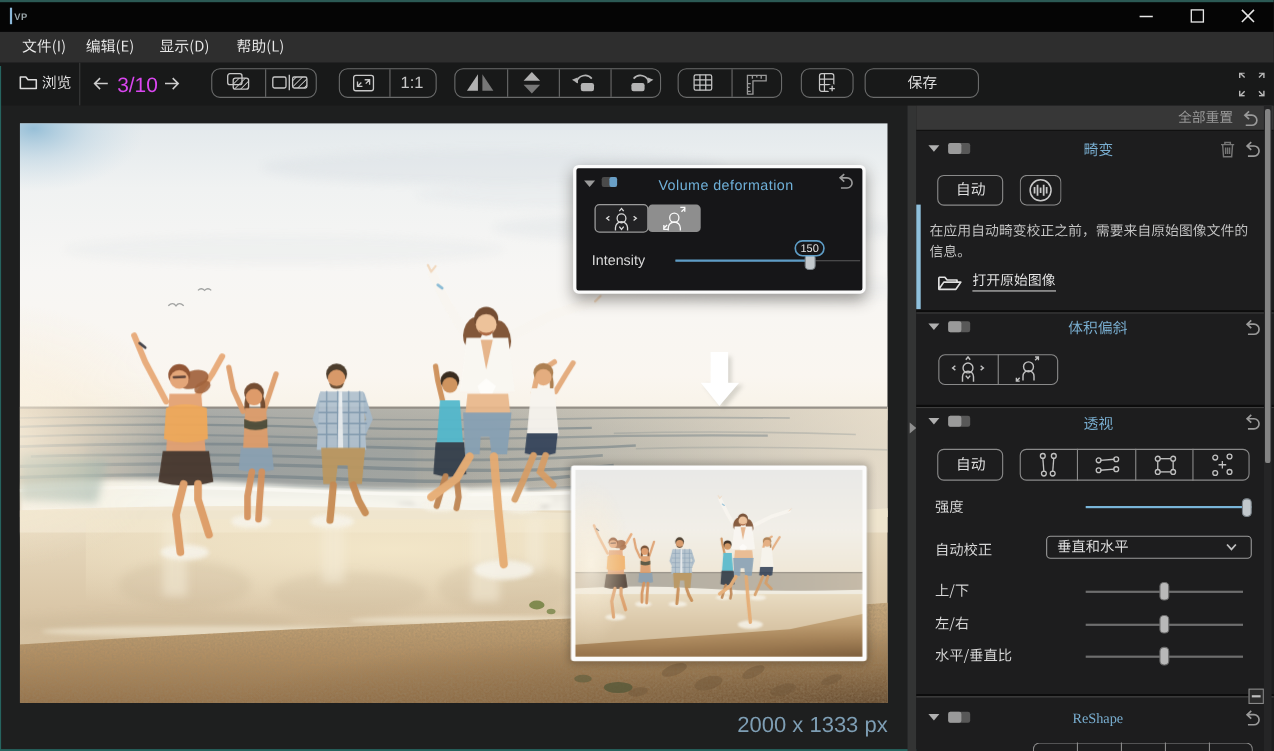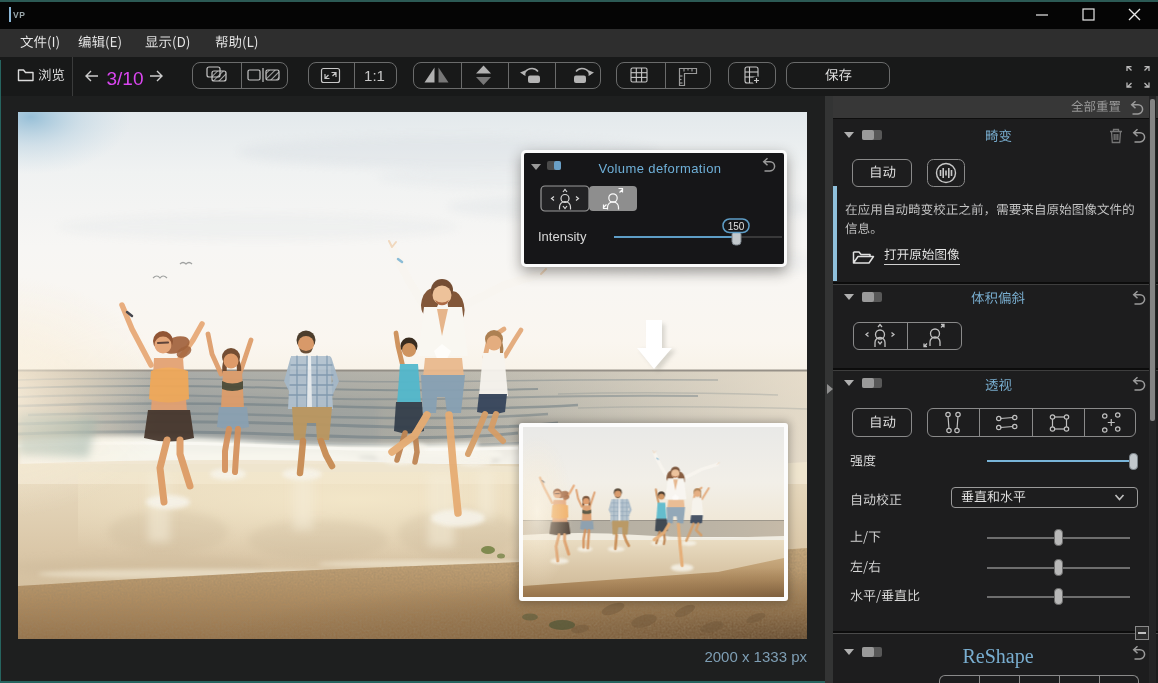--- a/index.html
+++ b/index.html
@@ -178,21 +178,21 @@
 <g stroke="#b9b9b9" stroke-width="1.3" fill="none">
 <path d="M5.5 4.5 L1.5 0.5 M1 5 V0.5 H5.5"></path>
 <path d="M18.5 4.5 L22.5 0.5 M23 5 V0.5 H18.5"></path>
 <path d="M5.5 17 L1.5 21 M1 16.5 V21 H5.5"></path>
 <path d="M18.5 17 L22.5 21 M23 16.5 V21 H18.5"></path>
 </g>
     </svg>
     <div class="abs" style="left:0;top:96px;width:825px;height:587px;background:#1e1f1f"></div>
     <div class="abs" style="left:0;top:60px;width:1px;height:623px;background:#26645f"></div>
     <div class="abs" style="left:0;top:681px;width:1158px;height:2px;background:#26645f"></div>
-    <div class="txt" style="left:600px;top:648px;width:207px;text-align:right;font-size:15px;color:#7e9eb4">2000 x 1333 px</div>
+    <div class="txt" style="left:600px;top:648px;width:207px;text-align:right;font-size:20px;color:#7e9eb4">2000 x 1333 px</div>
     <svg class="abs" style="left:18px;top:112px" width="789" height="527" viewBox="0 0 789 527">
 <defs>
 <linearGradient id="sky" x1="0" y1="0" x2="0" y2="1">
  <stop offset="0" stop-color="#e3e9ec"></stop>
           <stop offset="0.22" stop-color="#f0f2f2"></stop>
  <stop offset="0.5" stop-color="#f7f6f4"></stop>
           <stop offset="0.85" stop-color="#faf6f0"></stop>
  <stop offset="1" stop-color="#f8f2e6"></stop>
 </linearGradient>
 <radialGradient id="bluecorner" cx="0.03" cy="0.02" r="0.24">
@@ -820,21 +820,21 @@
     <div class="abs" style="left:1054px;top:588px;width:9px;height:17px;border-radius:4px;background:#b8b8b8;border:1px solid #6a6a6a"></div>
     <div class="abs" style="left:833px;top:631px;width:325px;height:2px;background:#0c0c0c"></div>
     <div class="abs" style="left:833px;top:633px;width:325px;height:1px;background:#4a4a4a"></div>
     <div class="abs" style="left:1135px;top:626px;width:14px;height:14px;background:#2c2c2c;border:1px solid #8a8a8a"></div>
     <div class="abs" style="left:1138px;top:632px;width:8px;height:1.5px;background:#c0c0c0"></div>
     <svg class="abs" style="left:843px;top:648px" width="12" height="8" viewBox="0 0 12 8">
       <path d="M1 1 L11 1 L6 7 Z" fill="#b0b0b0"></path>
     </svg>
     <div class="abs" style="left:862px;top:647px;width:20px;height:10px;border-radius:2px;background:#585858"></div>
     <div class="abs" style="left:862px;top:647px;width:12px;height:10px;border-radius:2px;background:#9a9a9a"></div>
-    <div class="txt" style="left:900px;top:645px;width:196px;text-align:center;font-size:20px;color:#79aed0;font-family:'Liberation Serif',serif">ReShape</div>
+    <div class="txt" style="left:900px;top:645px;width:196px;text-align:center;font-size:13px;color:#79aed0;font-family:'Liberation Serif',serif">ReShape</div>
     <svg class="abs" style="left:1130px;top:645px" width="16" height="15" viewBox="0 0 16 15">
 <g stroke="#9a9a9a" stroke-width="1.5" fill="none">
         <path d="M4 4.7 H10 a4.6 4.6 0 0 1 0 9.2 H4.5 M7.5 1.2 L3.7 4.7 L7.5 8.2"></path>
       </g>
     </svg>
     <div class="abs" style="left:939px;top:675px;width:200px;height:12px;border:1px solid #8a8a8a;border-radius:6px 6px 0 0;border-bottom:none"></div>
     <div class="abs" style="left:979px;top:675px;width:1px;height:8px;background:#8a8a8a"></div>
     <div class="abs" style="left:1019px;top:675px;width:1px;height:8px;background:#8a8a8a"></div>
     <div class="abs" style="left:1059px;top:675px;width:1px;height:8px;background:#8a8a8a"></div>
     <div class="abs" style="left:1099px;top:675px;width:1px;height:8px;background:#8a8a8a"></div>

